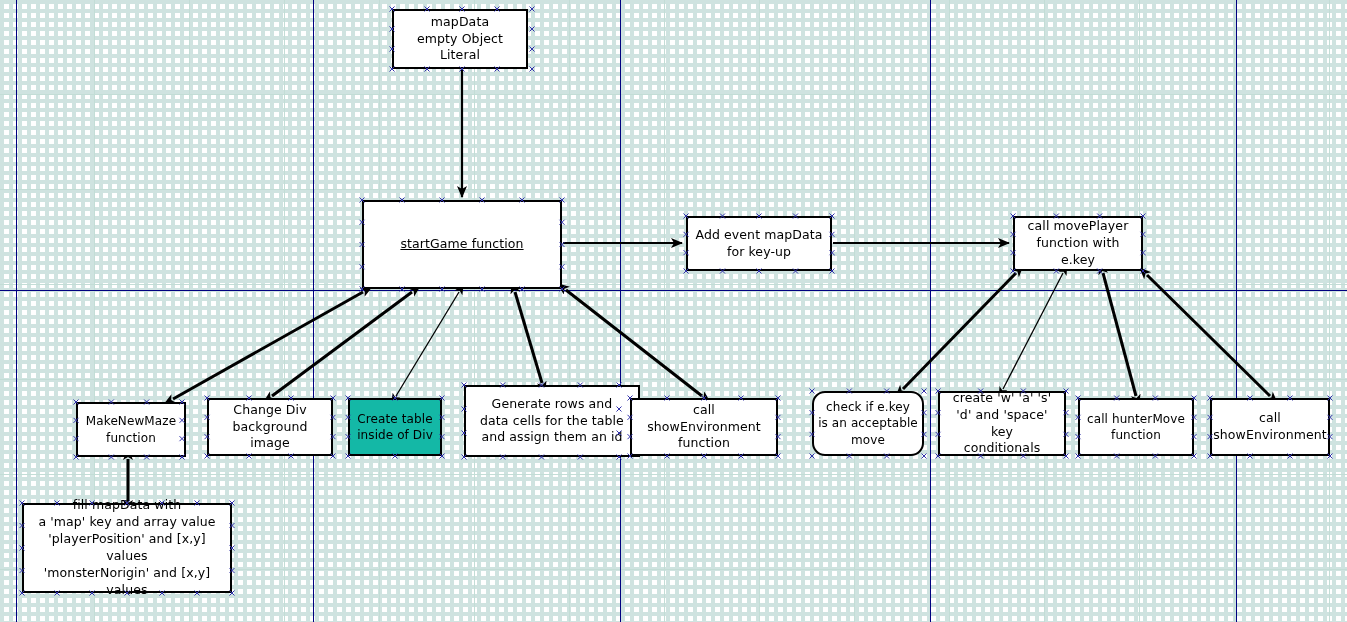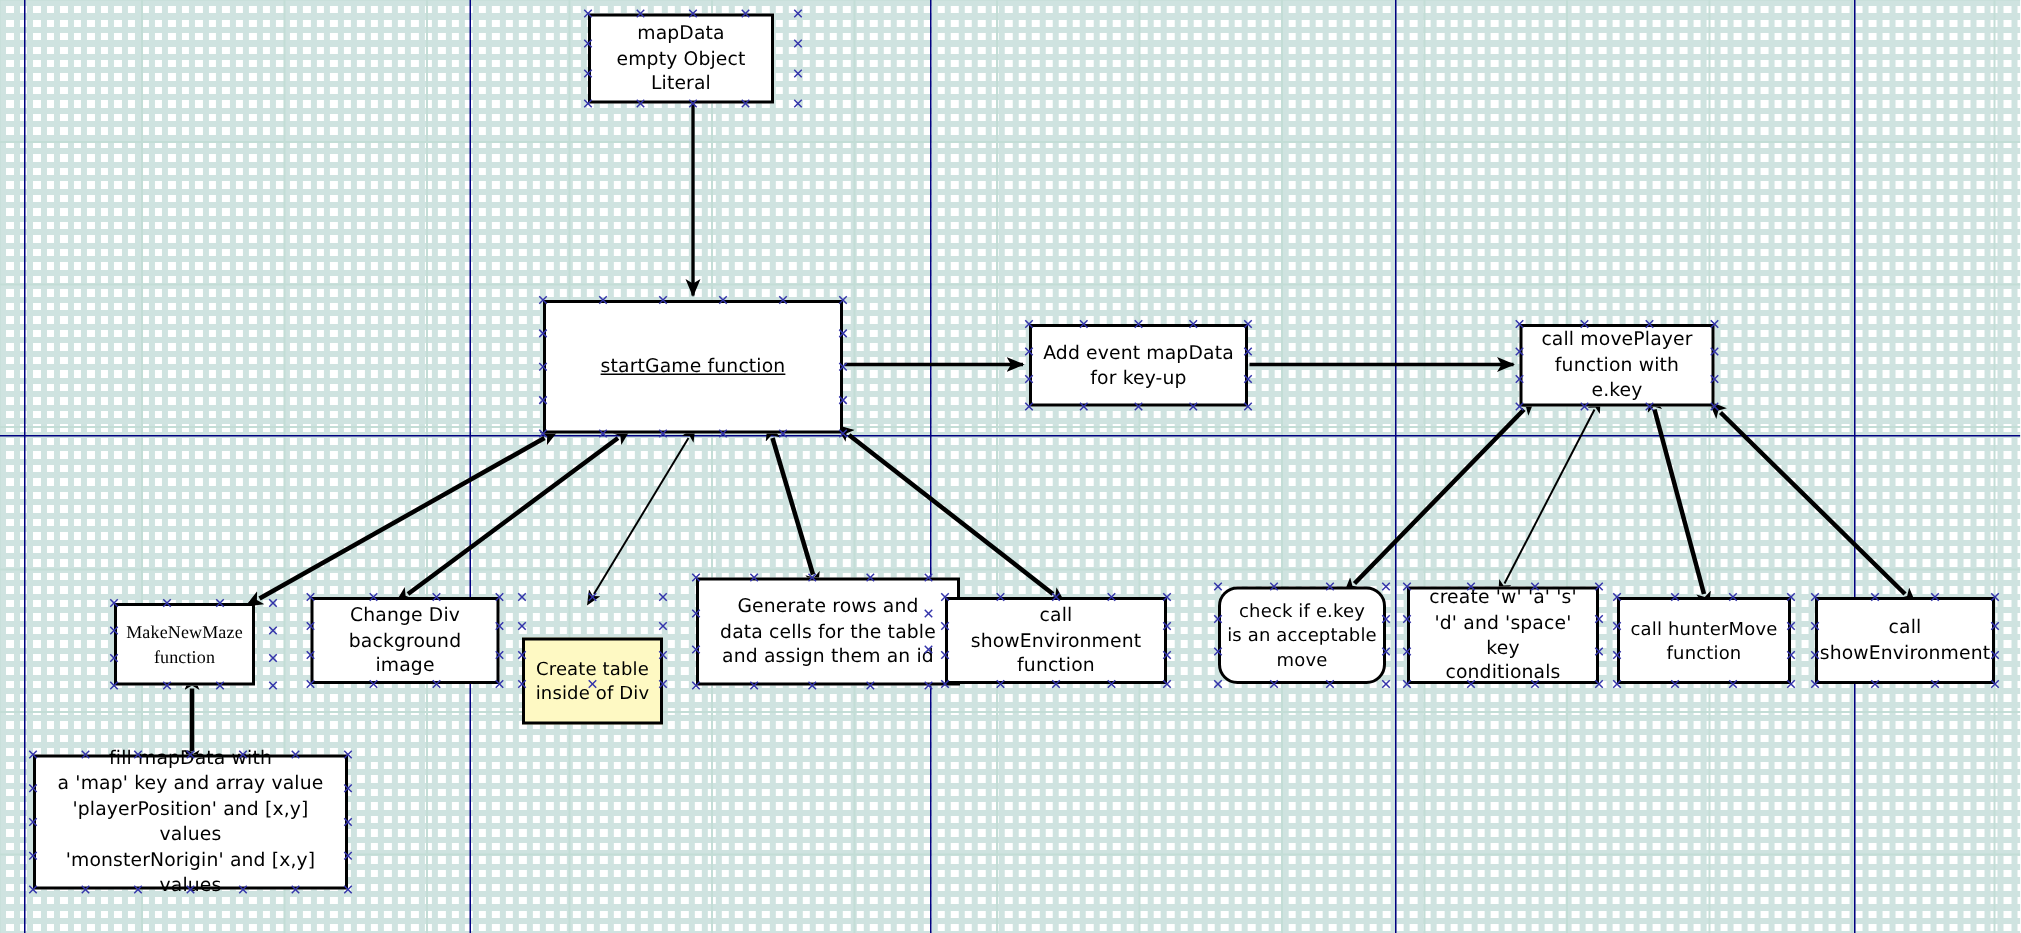--- a/index.html
+++ b/index.html
@@ -130,32 +130,32 @@
     <line x1="1016" y1="273" x2="903" y2="389" stroke="#000" stroke-width="3" marker-end="url(#ah-bold-start)" marker-start="url(#ah-bold-start)"></line>
 
     <line x1="1063" y1="273" x2="1003" y2="389" stroke="#000" stroke-width="1.3" marker-end="url(#ah-thin-start)" marker-start="url(#ah-thin-start)"></line>
 
     <line x1="1103" y1="273" x2="1136" y2="396" stroke="#000" stroke-width="3" marker-end="url(#ah-bold-start)" marker-start="url(#ah-bold-start)"></line>
 
     <line x1="1147" y1="275" x2="1270" y2="396" stroke="#000" stroke-width="3" marker-end="url(#ah-bold-start)" marker-start="url(#ah-bold-start)"></line>
   </svg>
 
   <div id="node-layer">
-      <div class="node" style="left: 392px; top: 9px; width: 124px; height: 60px; border-color: rgb(0, 0, 0); background: rgb(255, 255, 255);"><span>mapData
+      <div class="node" style="left: 392px; top: 9px; width: 136px; height: 60px; border-color: rgb(0, 0, 0); background: rgb(255, 255, 255);"><span>mapData
 empty Object Literal</span></div>
       <div class="node" style="left: 362px; top: 200px; width: 200px; height: 89px; border-color: rgb(0, 0, 0); background: rgb(255, 255, 255); text-decoration: underline;"><span>startGame function</span></div>
       <div class="node" style="left: 686px; top: 216px; width: 146px; height: 55px; border-color: rgb(0, 0, 0); background: rgb(255, 255, 255);"><span>Add event mapData
 for key-up</span></div>
       <div class="node" style="left: 1013px; top: 216px; width: 130px; height: 55px; border-color: rgb(0, 0, 0); background: rgb(255, 255, 255);"><span>call movePlayer
 function with e.key</span></div>
-      <div class="node small" style="left: 76px; top: 402px; width: 94px; height: 55px; border-color: rgb(0, 0, 0); background: rgb(255, 255, 255); font-family: Liberation Serif, serif;"><span>MakeNewMaze
+      <div class="node small" style="left: 76px; top: 402px; width: 110px; height: 55px; border-color: rgb(0, 0, 0); background: rgb(255, 255, 255);"><span>MakeNewMaze
 function</span></div>
       <div class="node" style="left: 207px; top: 398px; width: 126px; height: 58px; border-color: rgb(0, 0, 0); background: rgb(255, 255, 255);"><span>Change Div
 background image</span></div>
-      <div class="node small" style="left: 348px; top: 398px; width: 94px; height: 58px; border-color: rgb(0, 0, 0); background: #fef9c3; margin-top: 27px;"><span>Create table
+      <div class="node small" style="left: 348px; top: 398px; width: 94px; height: 58px; border-color: rgb(0, 0, 0); background: #14b8a6;"><span>Create table
 inside of Div</span></div>
       <div class="node" style="left: 464px; top: 385px; width: 176px; height: 72px; border-color: rgb(0, 0, 0); background: rgb(255, 255, 255);"><span>Generate rows and
 data cells for the table
 and assign them an id</span></div>
       <div class="node" style="left: 630px; top: 398px; width: 148px; height: 58px; border-color: rgb(0, 0, 0); background: rgb(255, 255, 255);"><span>call showEnvironment
 function</span></div>
       <div class="node small" style="left: 812px; top: 391px; width: 112px; height: 65px; border-color: rgb(0, 0, 0); background: rgb(255, 255, 255); border-radius: 13px;"><span>check if e.key
 is an acceptable
 move</span></div>
       <div class="node" style="left: 938px; top: 391px; width: 128px; height: 65px; border-color: rgb(0, 0, 0); background: rgb(255, 255, 255);"><span>create 'w' 'a' 's'

